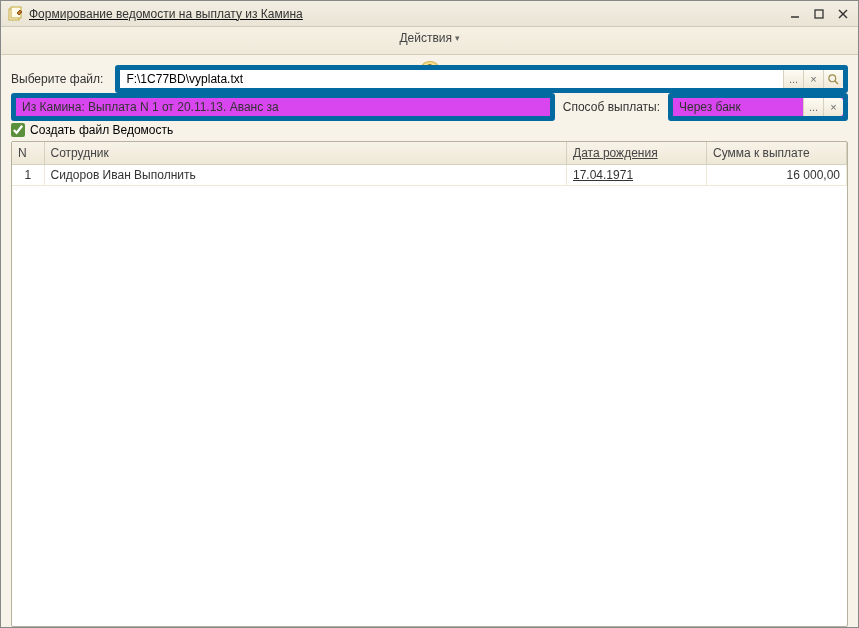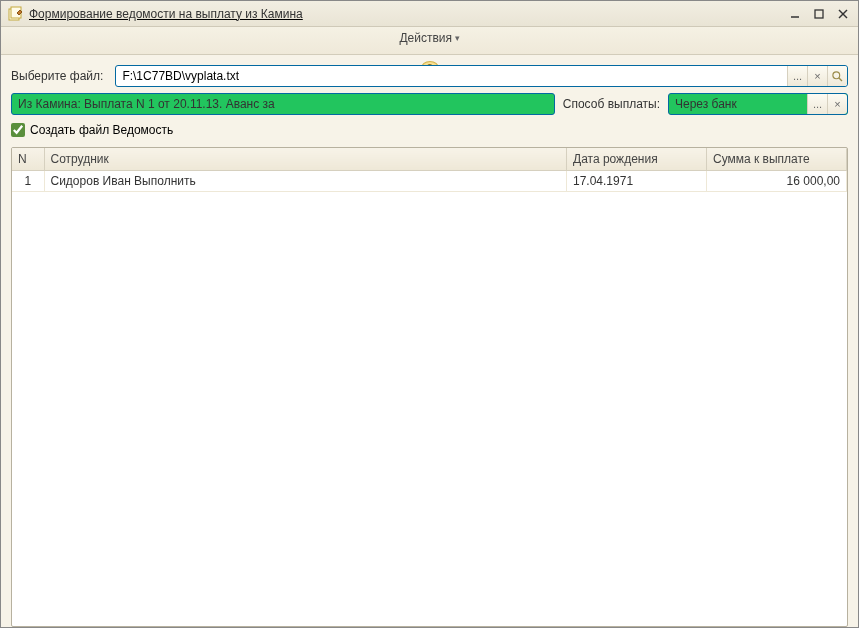--- a/index.html
+++ b/index.html
@@ -41,31 +41,31 @@
     .help-icon {
       width: 18px; height: 18px; border-radius: 50%;
       background: radial-gradient(#fff3c2, #f2d06b);
       border: 1px solid #d1b34f;
       display: flex; align-items: center; justify-content: center;
       font-weight: bold; color: #8a6d1e; font-size: 11px;
       cursor: pointer;
     }
     .content {
       flex: 1; padding: 10px 10px 0 10px;
-      display: flex; flex-direction: column; gap: 6px;
+      display: flex; flex-direction: column; 
       overflow: hidden;
     }
     .row { display: flex; align-items: center; gap: 8px; }
     .label { color: #333; white-space: nowrap; }
     .input-wrap {
       flex: 1; display: flex; align-items: center;
-      background: #fff; border: 1px solid #0369a1;
-      border-radius: 3px; height: 22px;
-    }
-    .input-wrap.underline { background: #22c55e; }
+      background: #fff; border: 5px solid #0369a1;
+      border-radius: 3px; height: 28px;
+    }
+    .input-wrap.underline { background: #d946ef; }
     .input-wrap input {
       flex: 1; border: none; outline: none;
       padding: 0 6px; font-size: 12px; background: transparent;
       height: 100%;
     }
     .input-wrap .dotlabel {
       flex: 1; padding: 0 6px; color: #333;
       text-decoration: underline dotted #9a957f;
       text-underline-offset: 3px;
       white-space: nowrap; overflow: hidden;
@@ -93,21 +93,21 @@
       border-bottom: 1px solid #d6d0bf;
       padding: 4px 6px; text-align: left; font-weight: normal; color: #444;
       font-size: 12px;
     }
     .table td {
       border-right: 1px solid #eee8d7;
       border-bottom: 1px solid #eee8d7;
       padding: 3px 6px; color: #333;
     }
     .col-n { width: 32px; text-align: center; }
-    .col-dob { width: 140px; }
+    .col-dob { width: 140px; text-decoration: underline; }
     .col-sum { width: 140px; text-align: right; }
     .table th.col-sum { text-align: left; }
     .footer {
       height: 34px; border-top: 1px solid #d2ccba;
       background: linear-gradient(#f5f1e4, #efe9d9);
       display: flex; align-items: center; justify-content: flex-end;
       padding: 0 12px; gap: 14px;
     }
     .link-btn { color: #333; cursor: pointer; padding: 4px 6px; }
     .link-btn.bold { font-weight: bold; }

